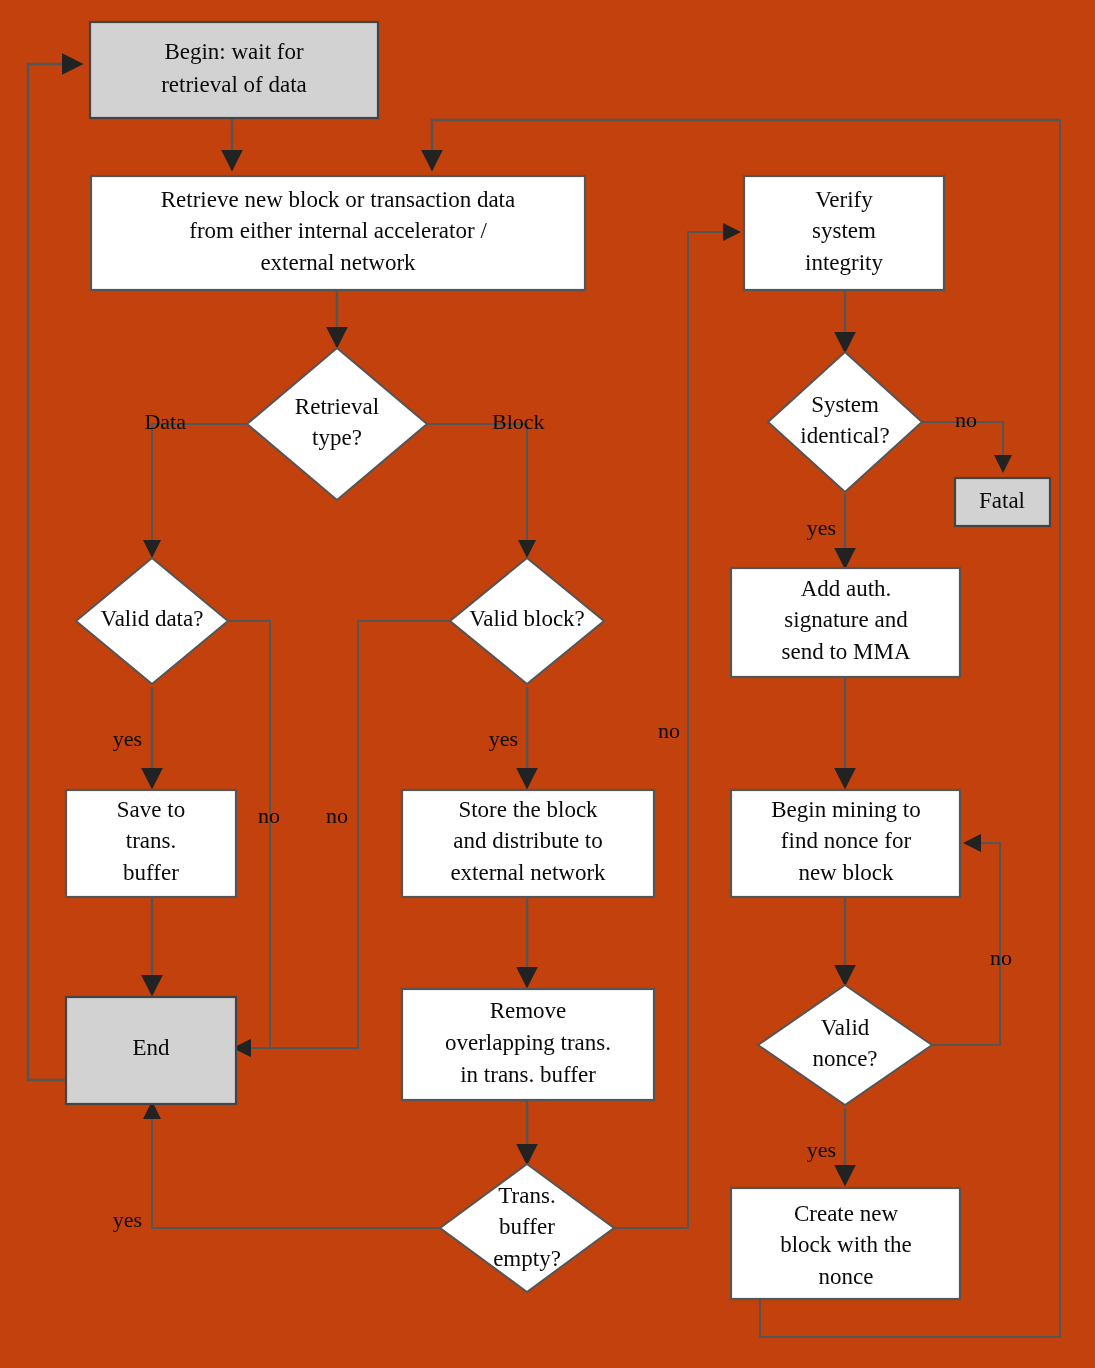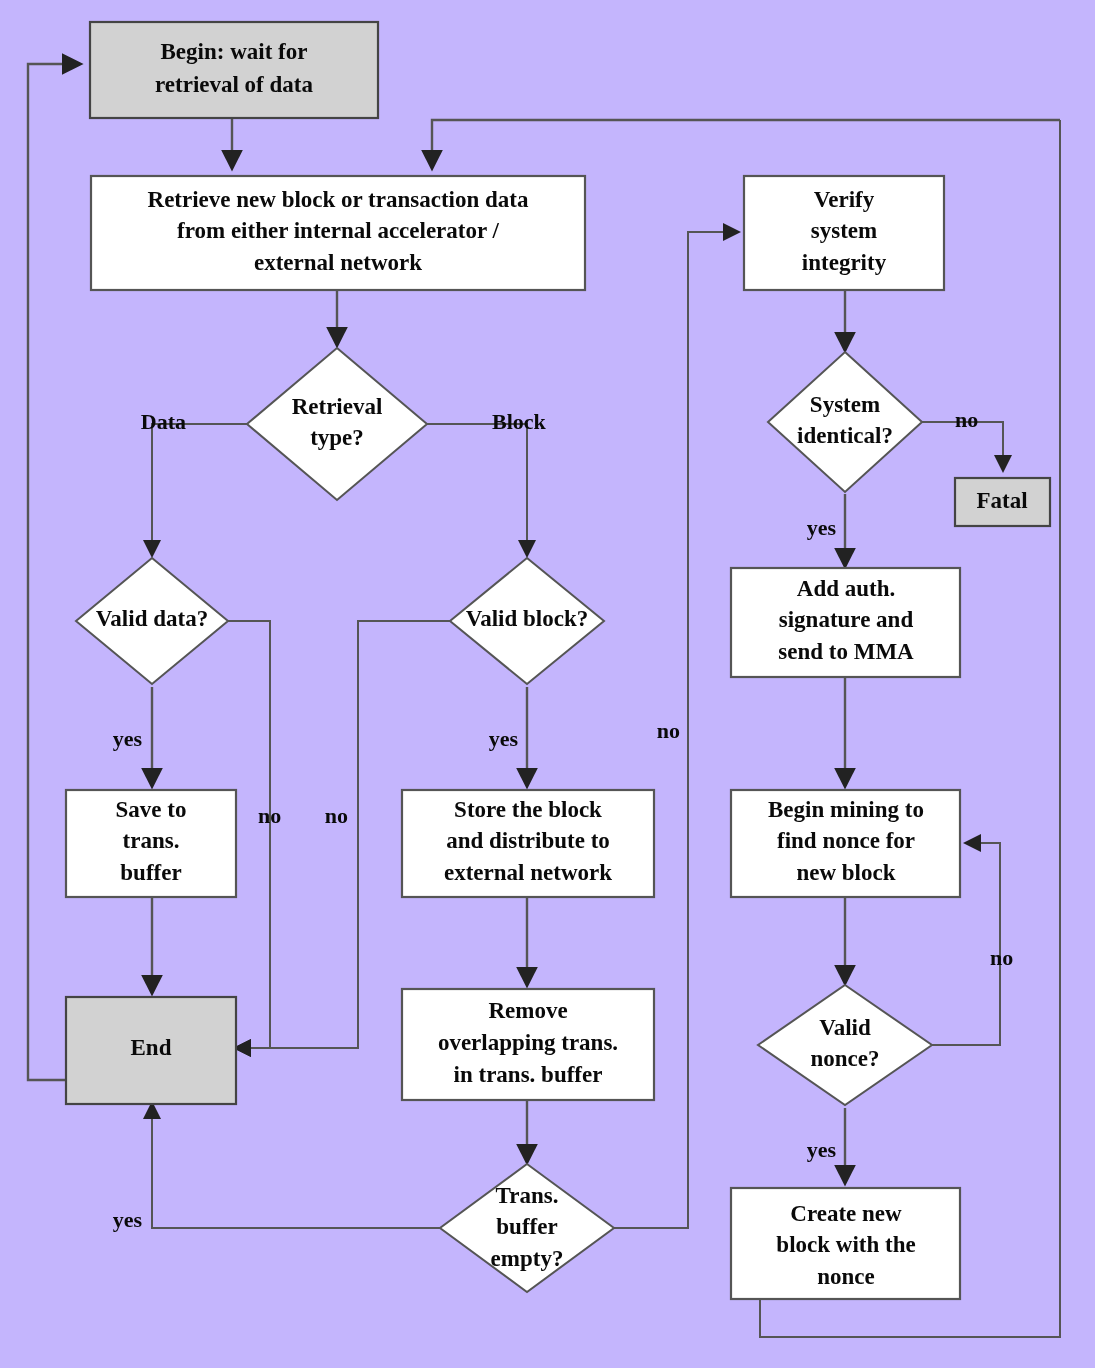--- a/index.html
+++ b/index.html
@@ -4,24 +4,23 @@
 <style>
   html, body {
     margin: 0;
     padding: 0;
     background: #ffffff;
   }
   #flowchart-root {
     position: relative;
     width: 1095px;
     height: 1368px;
-    background: #c4b5fd;
+    background: #c2410c;
     font-family: "Liberation Serif", "DejaVu Serif", serif;
     overflow: hidden;
-    font-weight: bold;
   }
   svg.fc {
     position: absolute;
     top: 0;
     left: 0;
     width: 1095px;
     height: 1368px;
   }
   .node-rect {
     fill: #ffffff;

